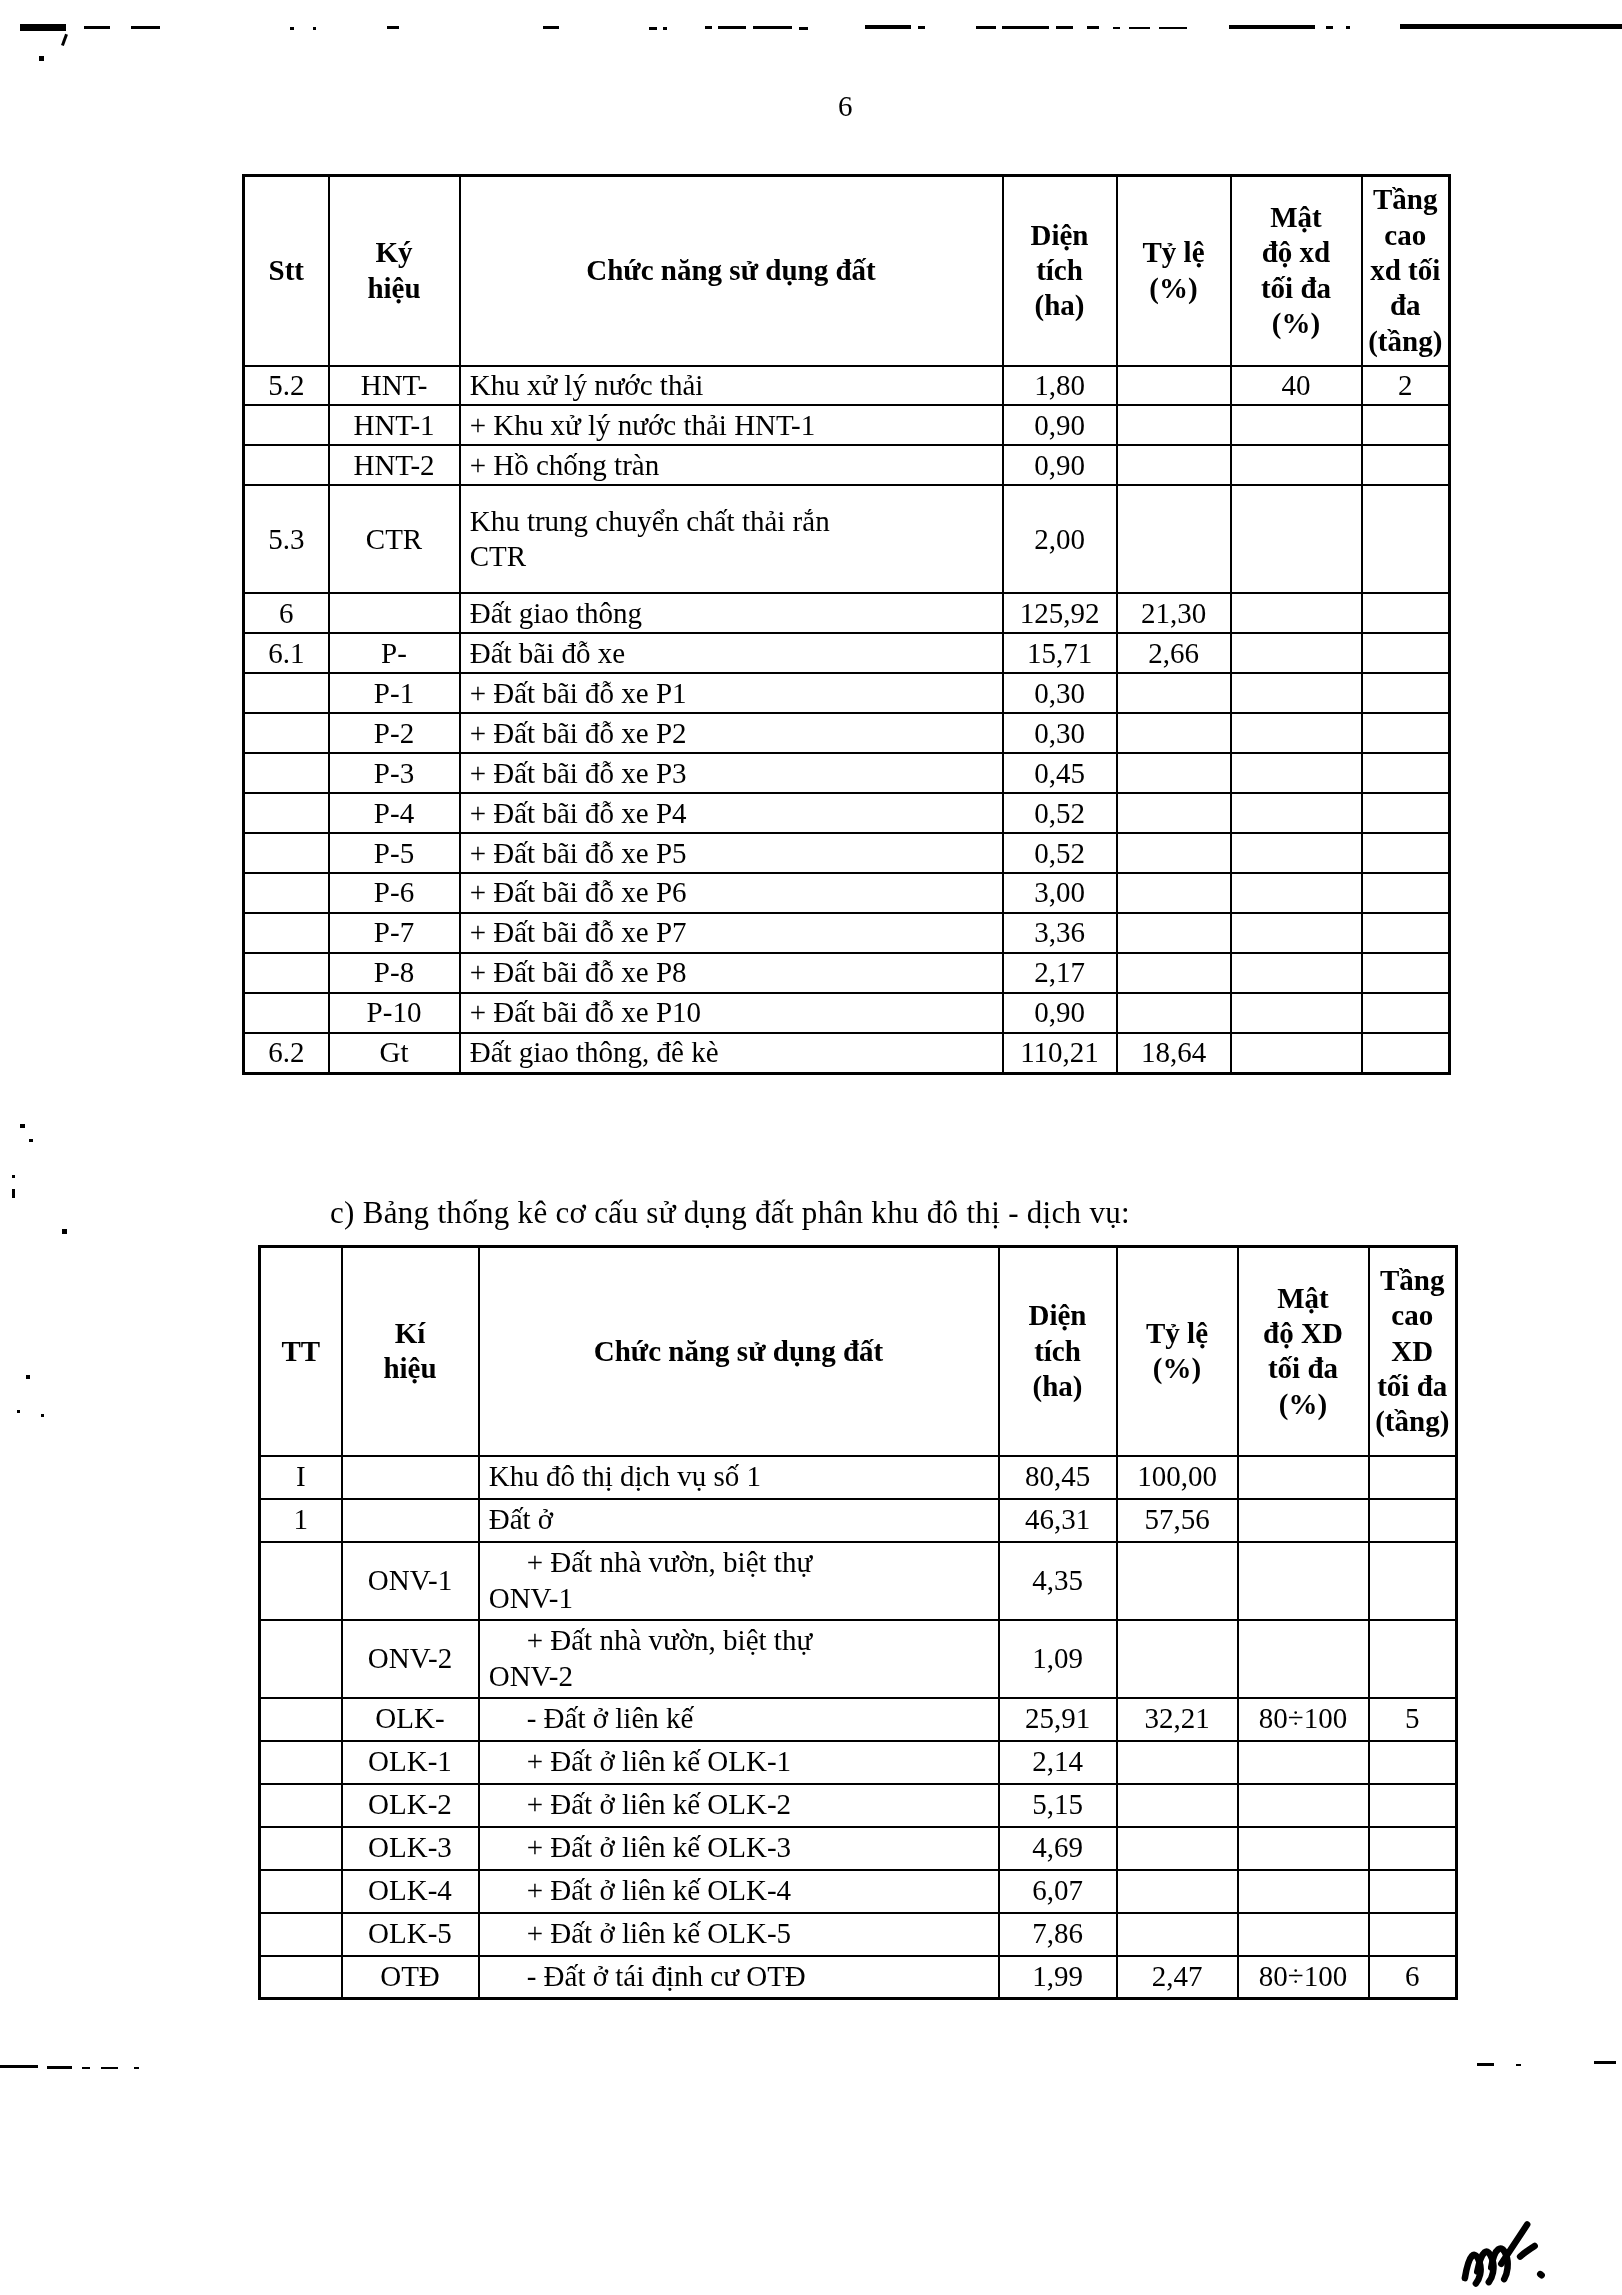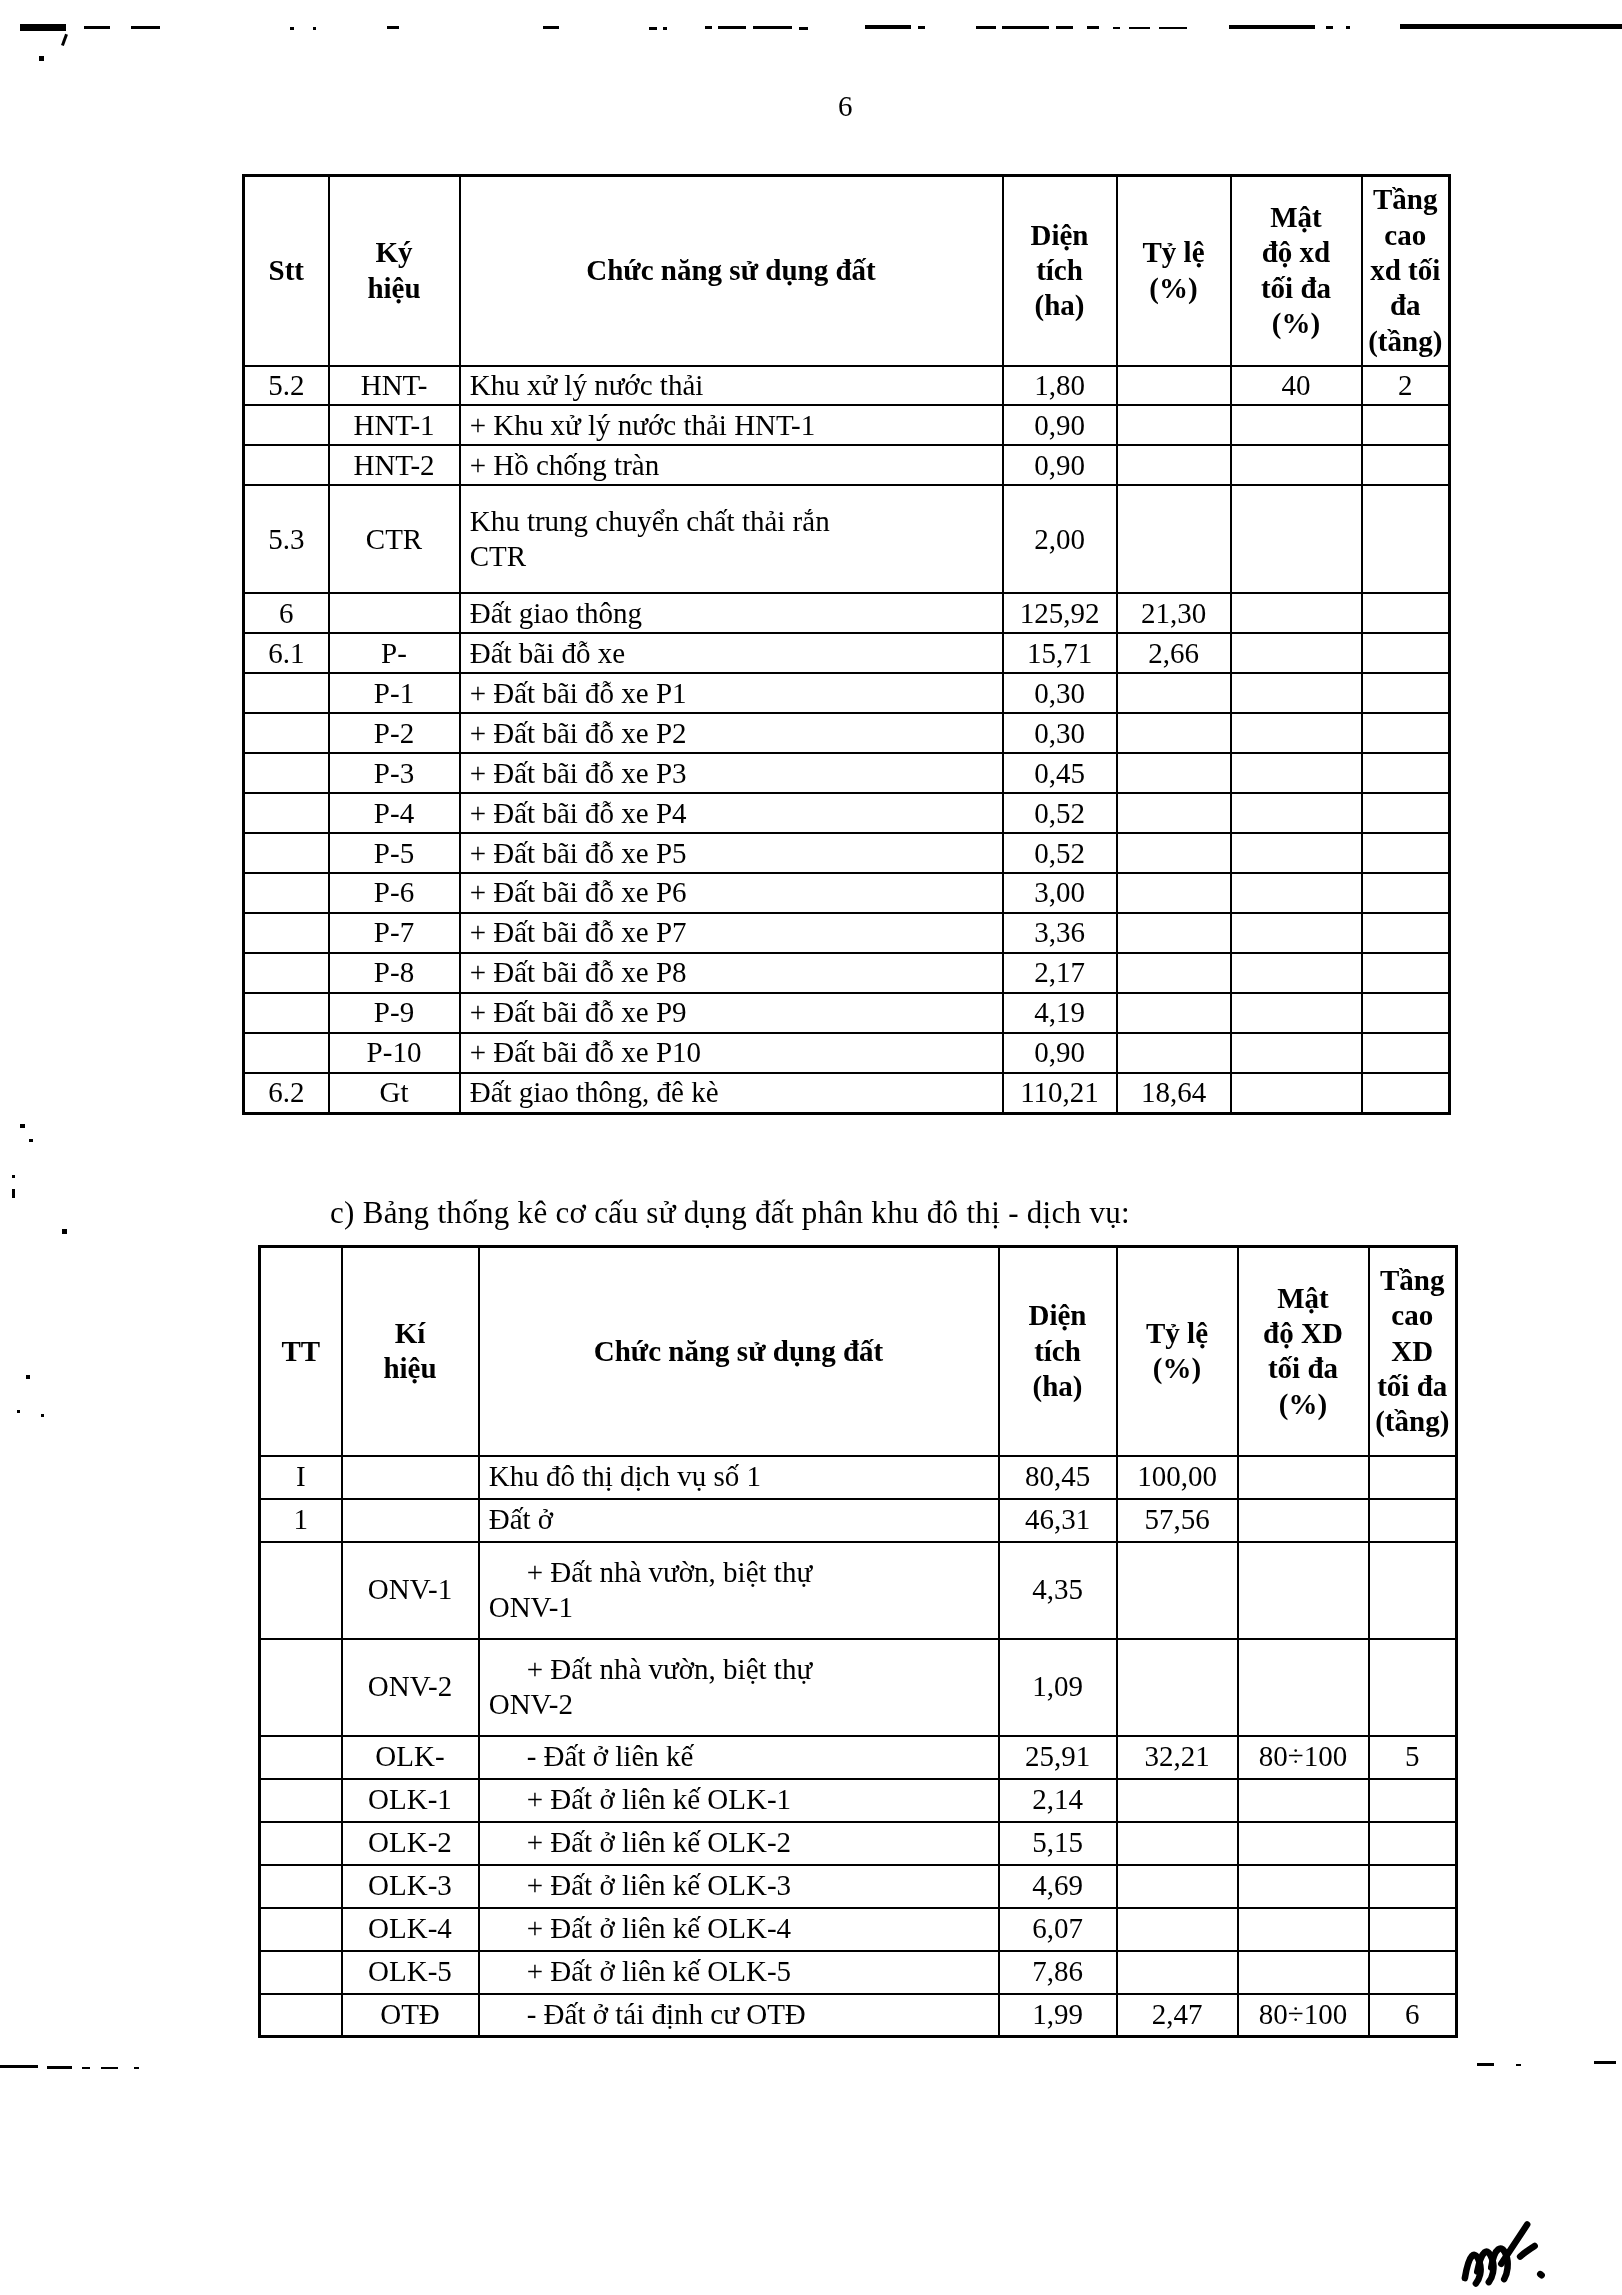--- a/index.html
+++ b/index.html
@@ -26,21 +26,21 @@
   }
   .t{border:3.3px solid #000;}
   .t th{
     font-weight:700;text-align:center;white-space:pre-line;padding:1.3px 2.6px;
   }
   .t1 thead tr{height:190px;}
   .t2 thead tr{height:209px;}
   .t1 tbody tr{height:32px;}
   .t2 tbody tr{height:43px;}
   .t1 tbody tr.tall{height:108px;}
-  .t2 tbody tr.tall{height:97px;}
+  .t2 tbody tr.tall{height:78px;}
   .t td.c{text-align:center;padding:1.3px 2.6px;}
   .t td.name{text-align:left;white-space:pre-line;padding-left:9.2px;}
   .t td.name.ind{text-indent:38px;}
   .art{position:absolute;background:#000;}
   .sig{position:absolute;left:1457px;top:2222px;transform:rotate(-6deg);}
 </style>
 </head>
 <body>
 
 <div class="art" style="left:19.6px;top:23.5px;width:46px;height:7.8px"></div>
@@ -247,29 +247,20 @@
         <td class="c"></td>
         <td class="c">P-8</td>
         <td class="name">+ Đất bãi đỗ xe P8</td>
         <td class="c">2,17</td>
         <td class="c"></td>
         <td class="c"></td>
         <td class="c"></td>
       </tr>
       <tr>
         <td class="c"></td>
-        <td class="c">P-9</td>
-        <td class="name">+ Đất bãi đỗ xe P9</td>
-        <td class="c">4,19</td>
-        <td class="c"></td>
-        <td class="c"></td>
-        <td class="c"></td>
-      </tr>
-      <tr>
-        <td class="c"></td>
         <td class="c">P-10</td>
         <td class="name">+ Đất bãi đỗ xe P10</td>
         <td class="c">0,90</td>
         <td class="c"></td>
         <td class="c"></td>
         <td class="c"></td>
       </tr>
       <tr>
         <td class="c">6.2</td>
         <td class="c">Gt</td>

